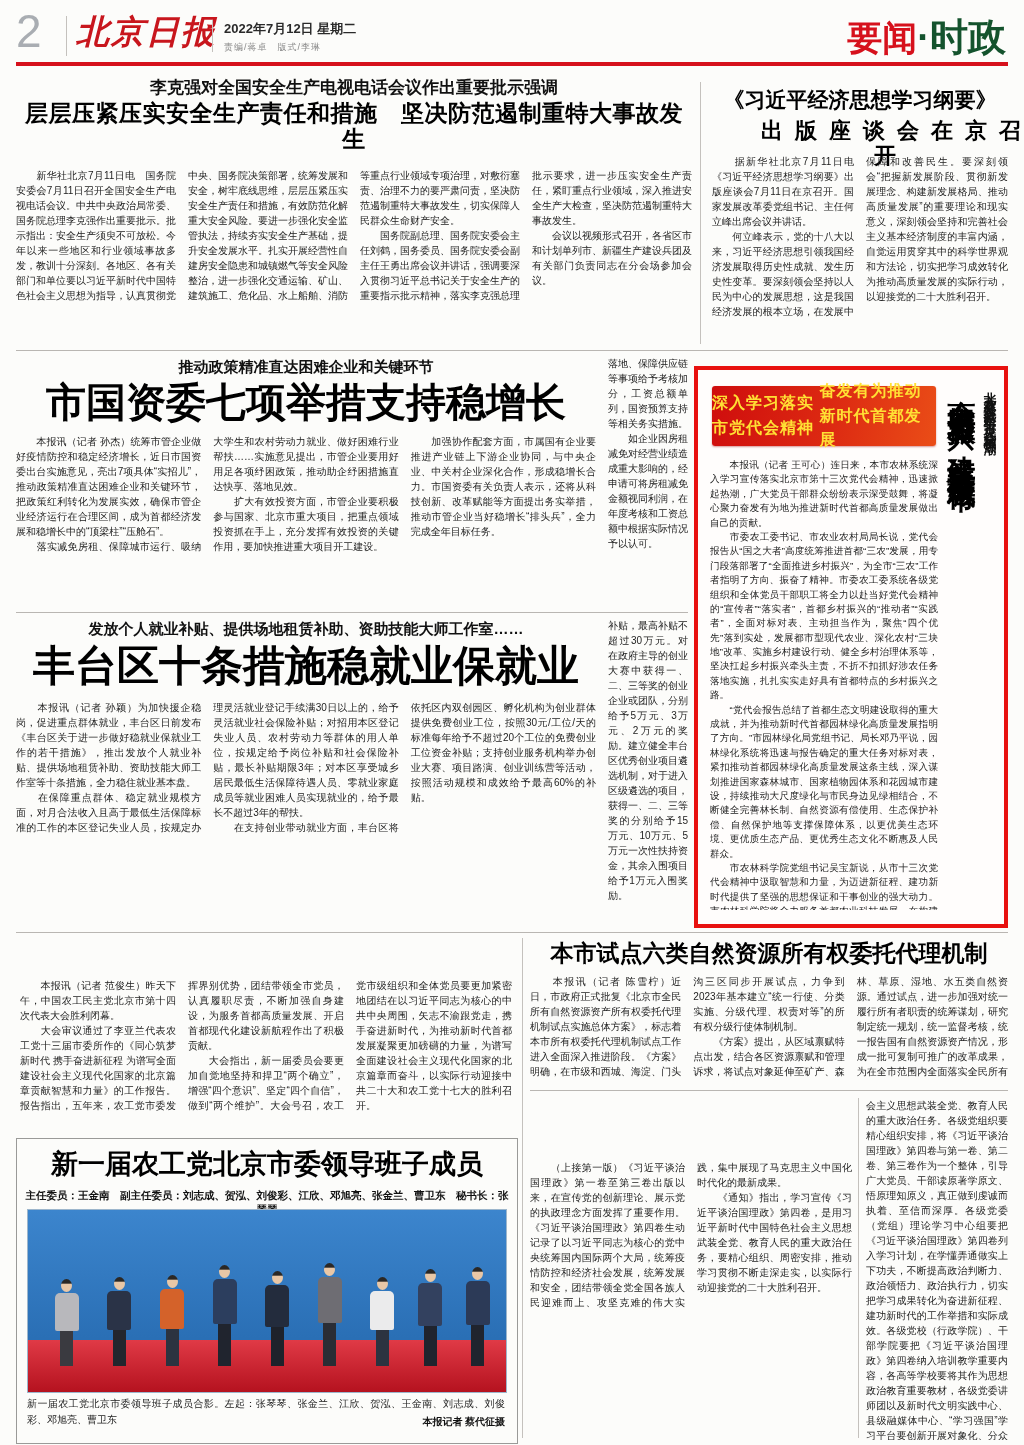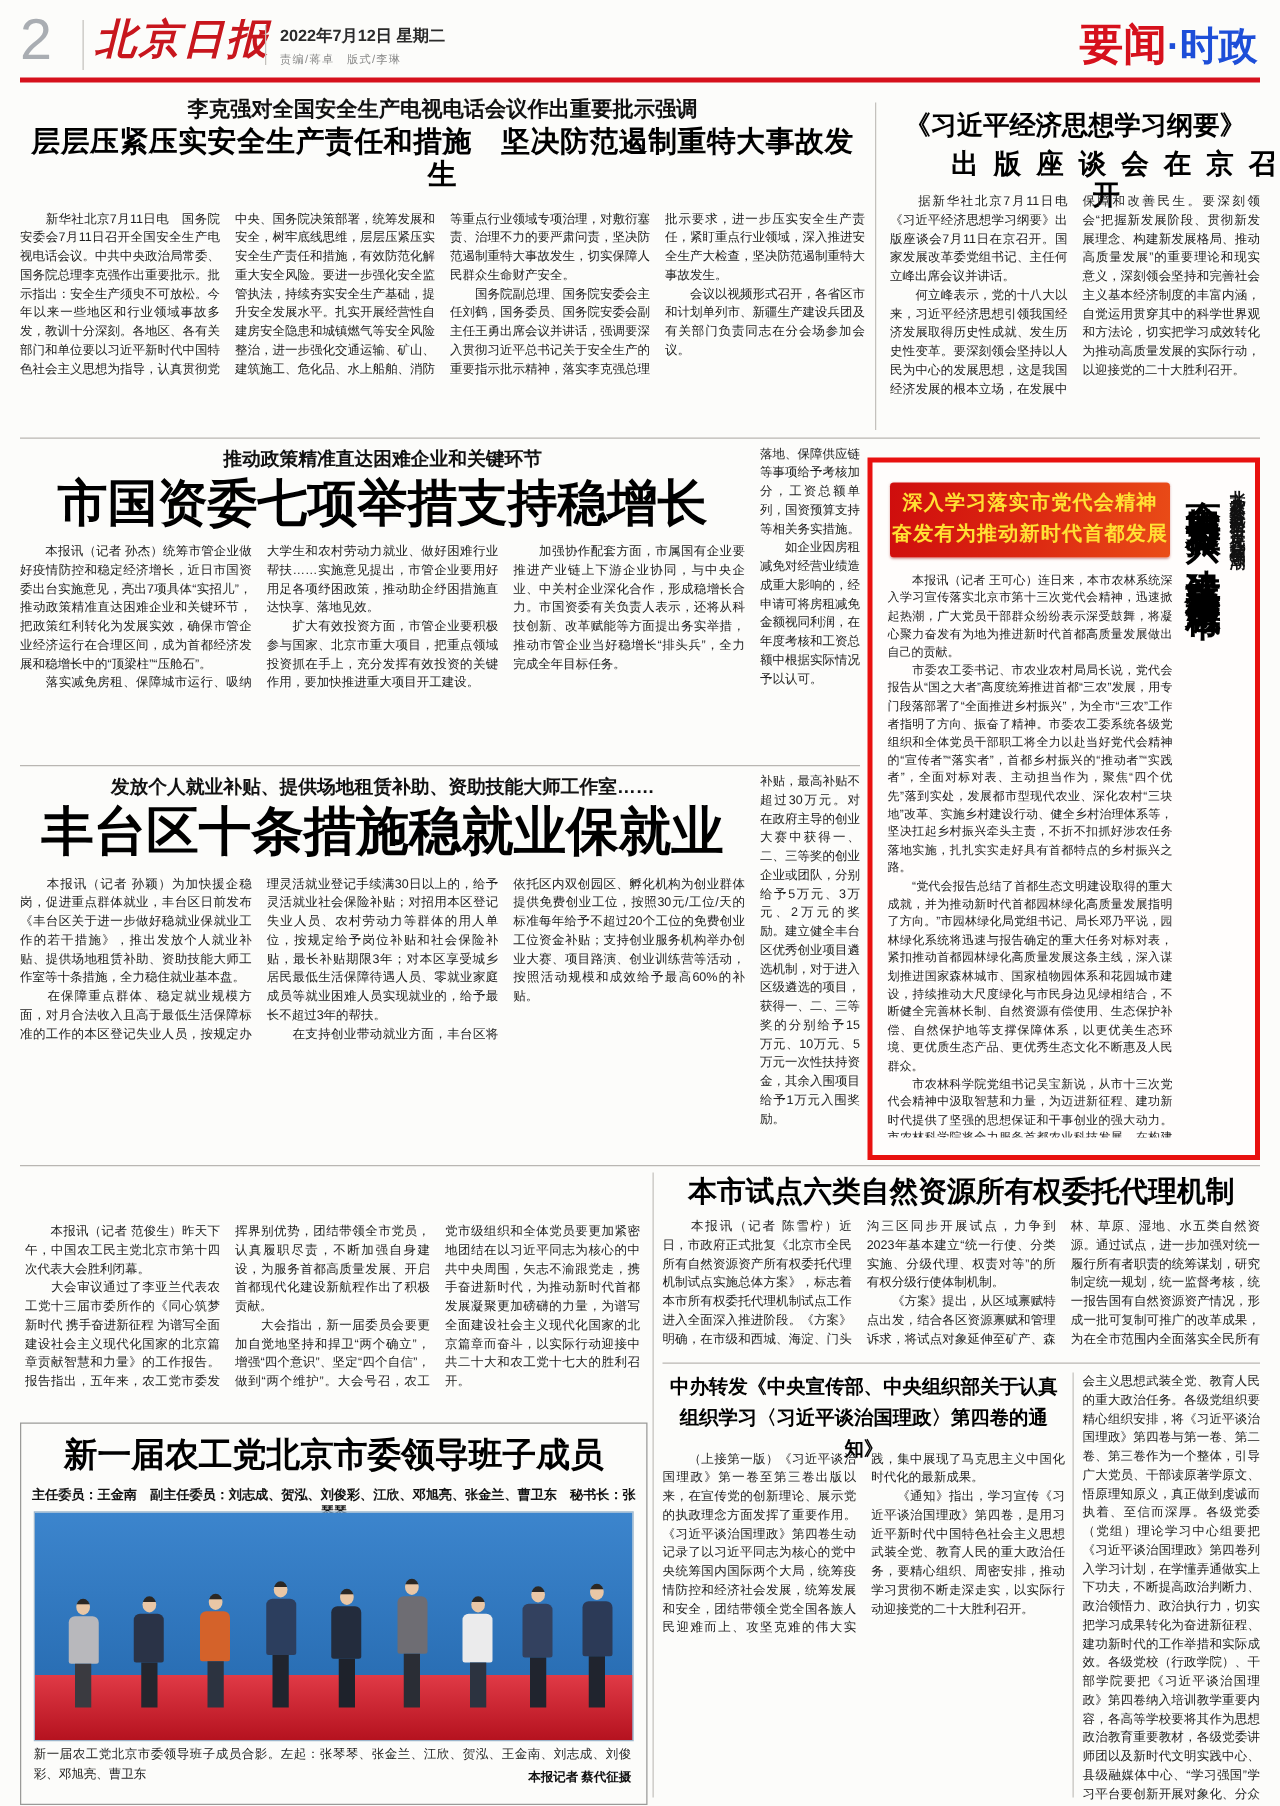--- a/index.html
+++ b/index.html
@@ -17,26 +17,26 @@
   .cols3{column-count:3;column-gap:12px;}
   .cols4{column-count:4;column-gap:12px;}
   
   #page-num{font-size:46px;color:#a9adb2;font-weight:400;line-height:1;}
   #masthead{font-size:33px;color:#c8161d;font-weight:900;font-style:italic;
             font-family:"Liberation Serif",serif;letter-spacing:2px;line-height:1;}
   #date-line{font-size:13px;font-weight:700;color:#2a2a2a;text-align:center;}
   #staff-line{font-size:9px;color:#8a8a8a;letter-spacing:1px;}
   #section-label{text-align:right;white-space:nowrap;}
   #section-main{font-size:35px;font-weight:900;color:#d6111c;}
-  #section-sub{font-size:31px;font-weight:600;color:#1d4ed8;}
+  #section-sub{font-size:38px;font-weight:600;color:#14532d;}
   #header-rule{background:#d6111c;height:4px;}
   
   #red-box{border:4px solid #e8110f;background:#fffdfc;}
   #red-banner{background:linear-gradient(100deg,#cf0d0d 0%,#dd2b12 55%,#ea4d17 100%);
-              border-radius:3px;display:flex;flex-direction:column;justify-content:center;
+              border-radius:3px;display:flex;flex-direction:row;justify-content:center;
               align-items:center;box-shadow:0 1px 2px rgba(150,0,0,.4);}
   #red-banner div{color:#ffe034;font-weight:900;font-size:16px;line-height:1.55;letter-spacing:1px;}
   .vert{writing-mode:vertical-rl;text-orientation:upright;}
   #vert-kicker{font-size:12.5px;font-weight:700;letter-spacing:3px;color:#111;}
   #vert-headline{font-size:28px;font-weight:900;letter-spacing:3px;color:#000;
                  font-family:"Liberation Serif",serif;}
   
   #group-photo{background:linear-gradient(#3c85cd,#2a6fb5 70%);overflow:hidden;border:1px solid #9db6cc;}
   #carpet{position:absolute;left:0;right:0;bottom:0;height:52px;
           background:linear-gradient(#e03a46,#b5121f);}
@@ -174,22 +174,18 @@
     <div class="abs credit" style="left:10px;top:276px;width:478px;">本报记者 蔡代征摄</div>
   </div>
 
   <div class="abs headline" style="left:530px;top:940px;width:478px;font-size:23px;">本市试点六类自然资源所有权委托代理机制</div>
   <div class="abs body-text cols3" style="left:530px;top:974px;width:478px;height:112px;">　　本报讯（记者 陈雪柠）近日，市政府正式批复《北京市全民所有自然资源资产所有权委托代理机制试点实施总体方案》，标志着本市所有权委托代理机制试点工作进入全面深入推进阶段。《方案》明确，在市级和西城、海淀、门头沟三区同步开展试点，力争到2023年基本建立“统一行使、分类实施、分级代理、权责对等”的所有权分级行使体制机制。
 　　《方案》提出，从区域禀赋特点出发，结合各区资源禀赋和管理诉求，将试点对象延伸至矿产、森林、草原、湿地、水五类自然资源。通过试点，进一步加强对统一履行所有者职责的统筹谋划，研究制定统一规划，统一监督考核，统一报告国有自然资源资产情况，形成一批可复制可推广的改革成果，为在全市范围内全面落实全民所有自然资源资产所有者职责奠定基础。由相关部门代表市政府承担相应管理事项，并探索由其他部门承担部分所有者职责管理事项。
 　　据了解，市级已建立由主管副市长挂帅的联席会议制度，市规划自然资源委、市发改委、市财政局、市生态环境局、市水务局、市农业农村局、市园林绿化局、市司法局、市统计局等部门参与。</div>
 
   <div class="abs rule-h" style="left:530px;top:1090px;width:478px;"></div>
 
-  <div class="abs headline serif" style="left:530px;top:1098px;width:322px;font-size:15.5px;font-weight:800;line-height:1.6;">
-    <div>中办转发《中央宣传部、中央组织部关于认真</div>
-    <div>组织学习〈习近平谈治国理政〉第四卷的通知》</div>
-  </div>
   <div class="abs body-text cols2" style="left:530px;top:1160px;width:322px;height:280px;">　　（上接第一版）《习近平谈治国理政》第一卷至第三卷出版以来，在宣传党的创新理论、展示党的执政理念方面发挥了重要作用。《习近平谈治国理政》第四卷生动记录了以习近平同志为核心的党中央统筹国内国际两个大局，统筹疫情防控和经济社会发展，统筹发展和安全，团结带领全党全国各族人民迎难而上、攻坚克难的伟大实践，集中展现了马克思主义中国化时代化的最新成果。
 　　《通知》指出，学习宣传《习近平谈治国理政》第四卷，是用习近平新时代中国特色社会主义思想武装全党、教育人民的重大政治任务，要精心组织、周密安排，推动学习贯彻不断走深走实，以实际行动迎接党的二十大胜利召开。</div>
   <div class="abs rule-v" style="left:858px;top:1098px;height:340px;"></div>
   <div class="abs body-text" style="left:866px;top:1098px;width:142px;height:342px;">会主义思想武装全党、教育人民的重大政治任务。各级党组织要精心组织安排，将《习近平谈治国理政》第四卷与第一卷、第二卷、第三卷作为一个整体，引导广大党员、干部读原著学原文、悟原理知原义，真正做到虔诚而执着、至信而深厚。各级党委（党组）理论学习中心组要把《习近平谈治国理政》第四卷列入学习计划，在学懂弄通做实上下功夫，不断提高政治判断力、政治领悟力、政治执行力，切实把学习成果转化为奋进新征程、建功新时代的工作举措和实际成效。各级党校（行政学院）、干部学院要把《习近平谈治国理政》第四卷纳入培训教学重要内容，各高等学校要将其作为思想政治教育重要教材，各级党委讲师团以及新时代文明实践中心、县级融媒体中心、“学习强国”学习平台要创新开展对象化、分众化宣传宣讲。</div>
 
 </div>
 
 </body></html>

